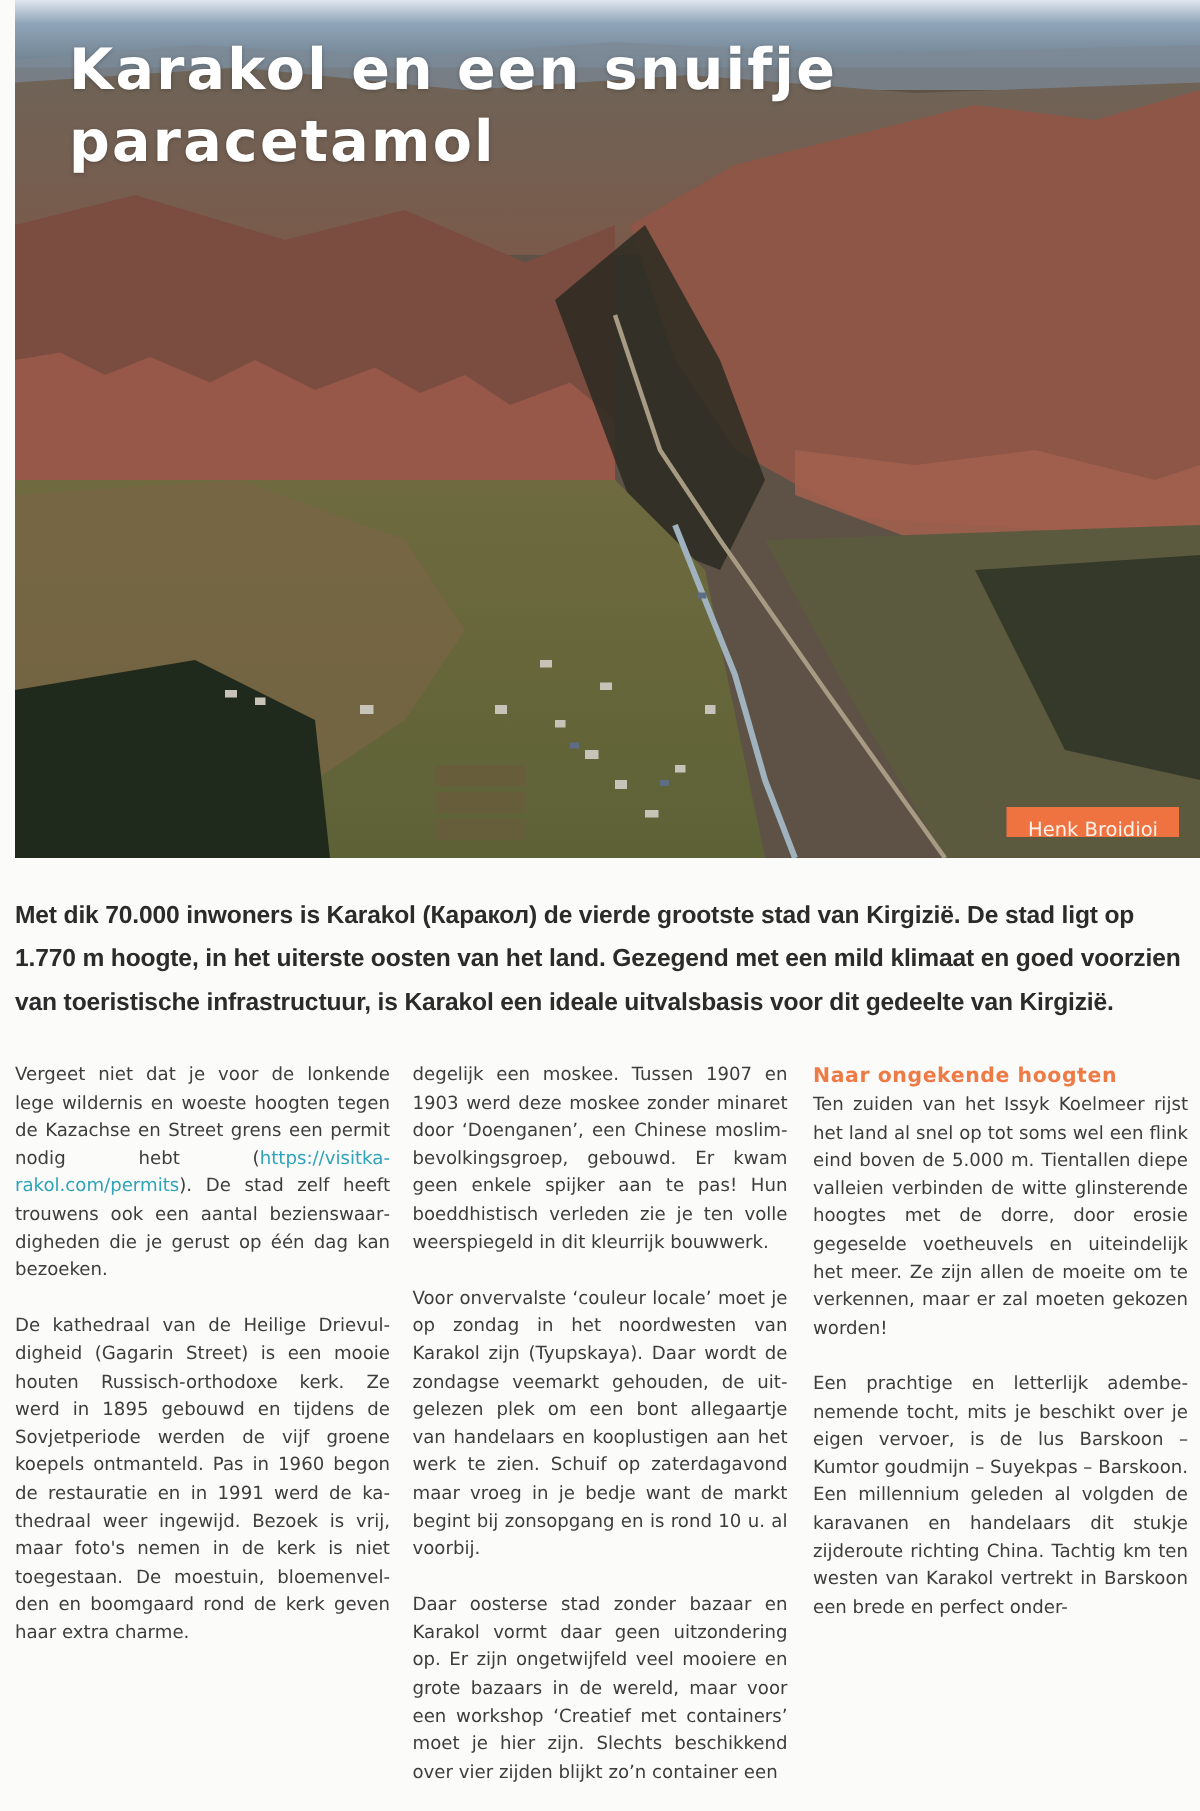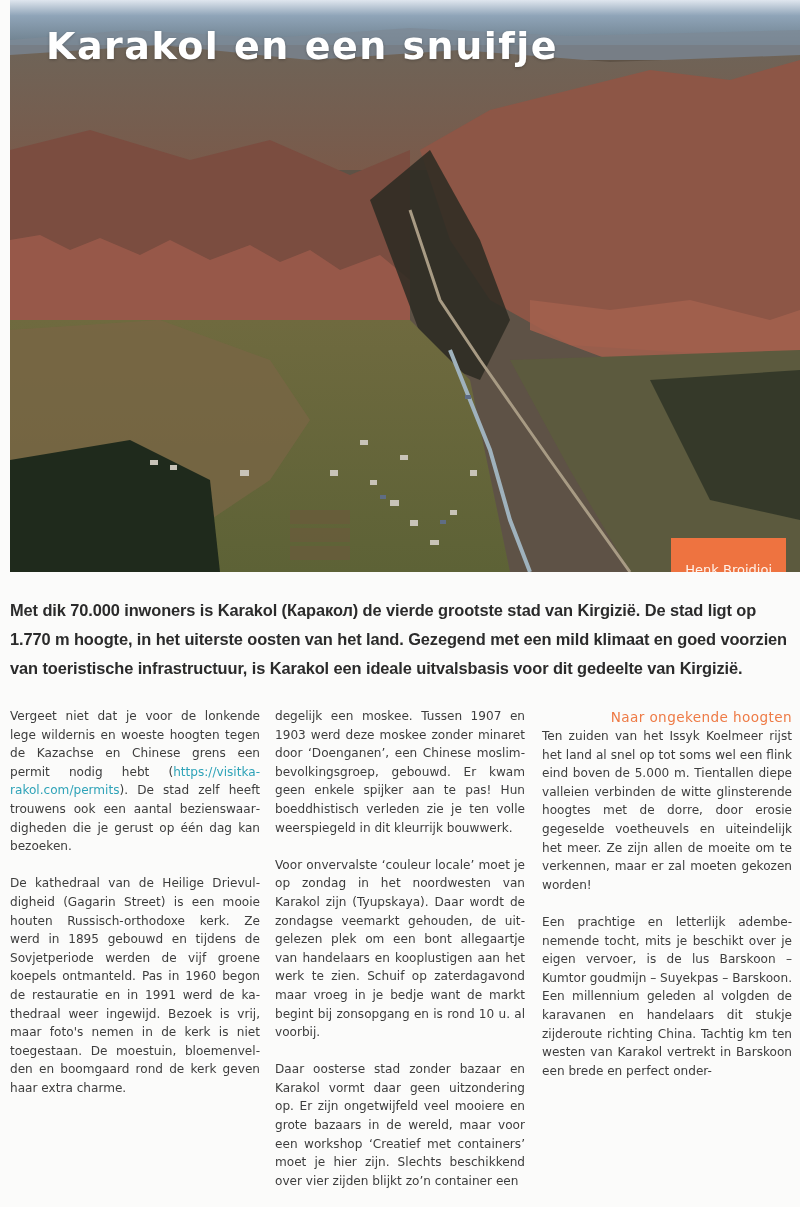--- a/index.html
+++ b/index.html
@@ -12,42 +12,42 @@
     background: #7f1d1d;
   }
   .hero svg { position: absolute; left: 0; top: 0; width: 790px; height: 572px; display: block; }
   .title {
     position: absolute; left: 36px; top: 22px; margin: 0;
     font-family: "DejaVu Sans", sans-serif; font-weight: bold; color: #ffffff;
     font-size: 38px; line-height: 48px; letter-spacing: 1.5px;
     text-shadow: 0 1px 3px rgba(0,0,0,0.25);
   }
   .credit {
-    position: absolute; right: 14px; top: 538px; height: 20px; padding: 16px 14px;
+    position: absolute; right: 14px; top: 538px; height: 20px; padding: 0 14px;
     background: #ee7340; color: #fff2ea; font-size: 13px; line-height: 32px;
     font-family: "DejaVu Sans", sans-serif;
   }
   .intro {
     position: absolute; left: 10px; top: 596px; width: 782px; margin: 0;
     font-family: "Liberation Sans", sans-serif; font-weight: bold; color: #2b2b2b;
     font-size: 16.4px; line-height: 29px; letter-spacing: -0.1px;
   }
   .col {
     position: absolute; top: 707px; width: 250px;
     font-family: "DejaVu Sans", sans-serif; font-size: 12.1px; line-height: 18.6px;
     color: #3d3d3d; text-align: justify; hyphens: manual;
   }
   .col p { margin: 0 0 18.6px 0; }
   .col1 { left: 10px; }
   .col2 { left: 275px; }
   .col3 { left: 542px; }
   .link { color: #2fa3b8; }
   .subhead {
-    margin: 0; color: #ee7a45; font-weight: normal; font-size: 13.6px; line-height: 20px;
-    letter-spacing: 0.4px; text-align: right;
+    margin: 0; color: #ee7a45; font-weight: bold; font-size: 13.6px; line-height: 20px;
+    letter-spacing: 0.4px; text-align: left;
   }
 </style>
 </head>
 <body>
 
 <div class="hero">
   <svg viewBox="0 0 790 572" preserveAspectRatio="none">
     <defs>
       <linearGradient id="sky" x1="0" y1="0" x2="0" y2="1">
         <stop offset="0" stop-color="#dfe6ee"></stop>
@@ -99,28 +99,29 @@
         <rect x="455" y="395" width="6" height="4"></rect>
     </g>
     <g fill="#6a5b3c" opacity="0.7">
       <rect x="280" y="510" width="60" height="14"></rect>
         <rect x="280" y="528" width="60" height="14"></rect>
         <rect x="280" y="546" width="60" height="14"></rect>
     </g>
   </svg>
   <h1 class="title">
     <span>Karakol en een snuifje</span><br>
+    <span>paracetamol</span>
   </h1>
   <div class="credit">Henk Broidioi</div>
 </div>
 
 <p class="intro">Met dik 70.000 inwoners is Karakol (Каракол) de vierde grootste stad van Kirgizië. De stad ligt op 1.770 m hoogte, in het uiterste oosten van het land. Gezegend met een mild klimaat en goed voorzien van toeris­tische infrastructuur, is Karakol een ideale uitvalsbasis voor dit gedeelte van Kirgizië.</p>
 
 <div class="col col1">
-  <p><span>Vergeet niet dat je voor de lonkende lege wildernis en woeste hoogten tegen de Kazachse en Chinese grens een permit nodig hebt (</span><a class="link">https://visitka­rakol.com/permits</a><span>). De stad zelf heeft trouwens ook een aantal bezienswaar­digheden die je gerust op één dag kan bezoeken.</span></p>
+  <p><span>Vergeet niet dat je voor de lonkende lege wildernis en woeste hoogten tegen de Kazachse en Street grens een permit nodig hebt (</span><a class="link">https://visitka­rakol.com/permits</a><span>). De stad zelf heeft trouwens ook een aantal bezienswaar­digheden die je gerust op één dag kan bezoeken.</span></p>
   <p>De kathedraal van de Heilige Drievul­digheid (Gagarin Street) is een mooie houten Russisch-orthodoxe kerk. Ze werd in 1895 gebouwd en tijdens de Sovjetperiode werden de vijf groene koepels ontmanteld. Pas in 1960 begon de restauratie en in 1991 werd de ka­thedraal weer ingewijd. Bezoek is vrij, maar foto's nemen in de kerk is niet toegestaan. De moestuin, bloemenvel­den en boomgaard rond de kerk geven haar extra charme.</p>
 </div>
 
 <div class="col col2">
   <p>degelijk een moskee. Tussen 1907 en 1903 werd deze moskee zonder minaret door ‘Doenganen’, een Chinese moslim­bevolkingsgroep, gebouwd. Er kwam geen enkele spijker aan te pas! Hun boeddhistisch verleden zie je ten volle weerspiegeld in dit kleurrijk bouwwerk.</p>
   <p>Voor onvervalste ‘couleur locale’ moet je op zondag in het noordwesten van Karakol zijn (Tyupskaya). Daar wordt de zondagse veemarkt gehouden, de uit­gelezen plek om een bont allegaartje van handelaars en kooplustigen aan het werk te zien. Schuif op zaterdag­avond maar vroeg in je bedje want de markt begint bij zonsopgang en is rond 10 u. al voorbij.</p>
   <p>Daar oosterse stad zonder bazaar en Karakol vormt daar geen uitzondering op. Er zijn ongetwijfeld veel mooiere en grote bazaars in de wereld, maar voor een workshop ‘Creatief met containers’ moet je hier zijn. Slechts beschikkend over vier zijden blijkt zo’n container een</p>
 </div>
 
 <div class="col col3">

